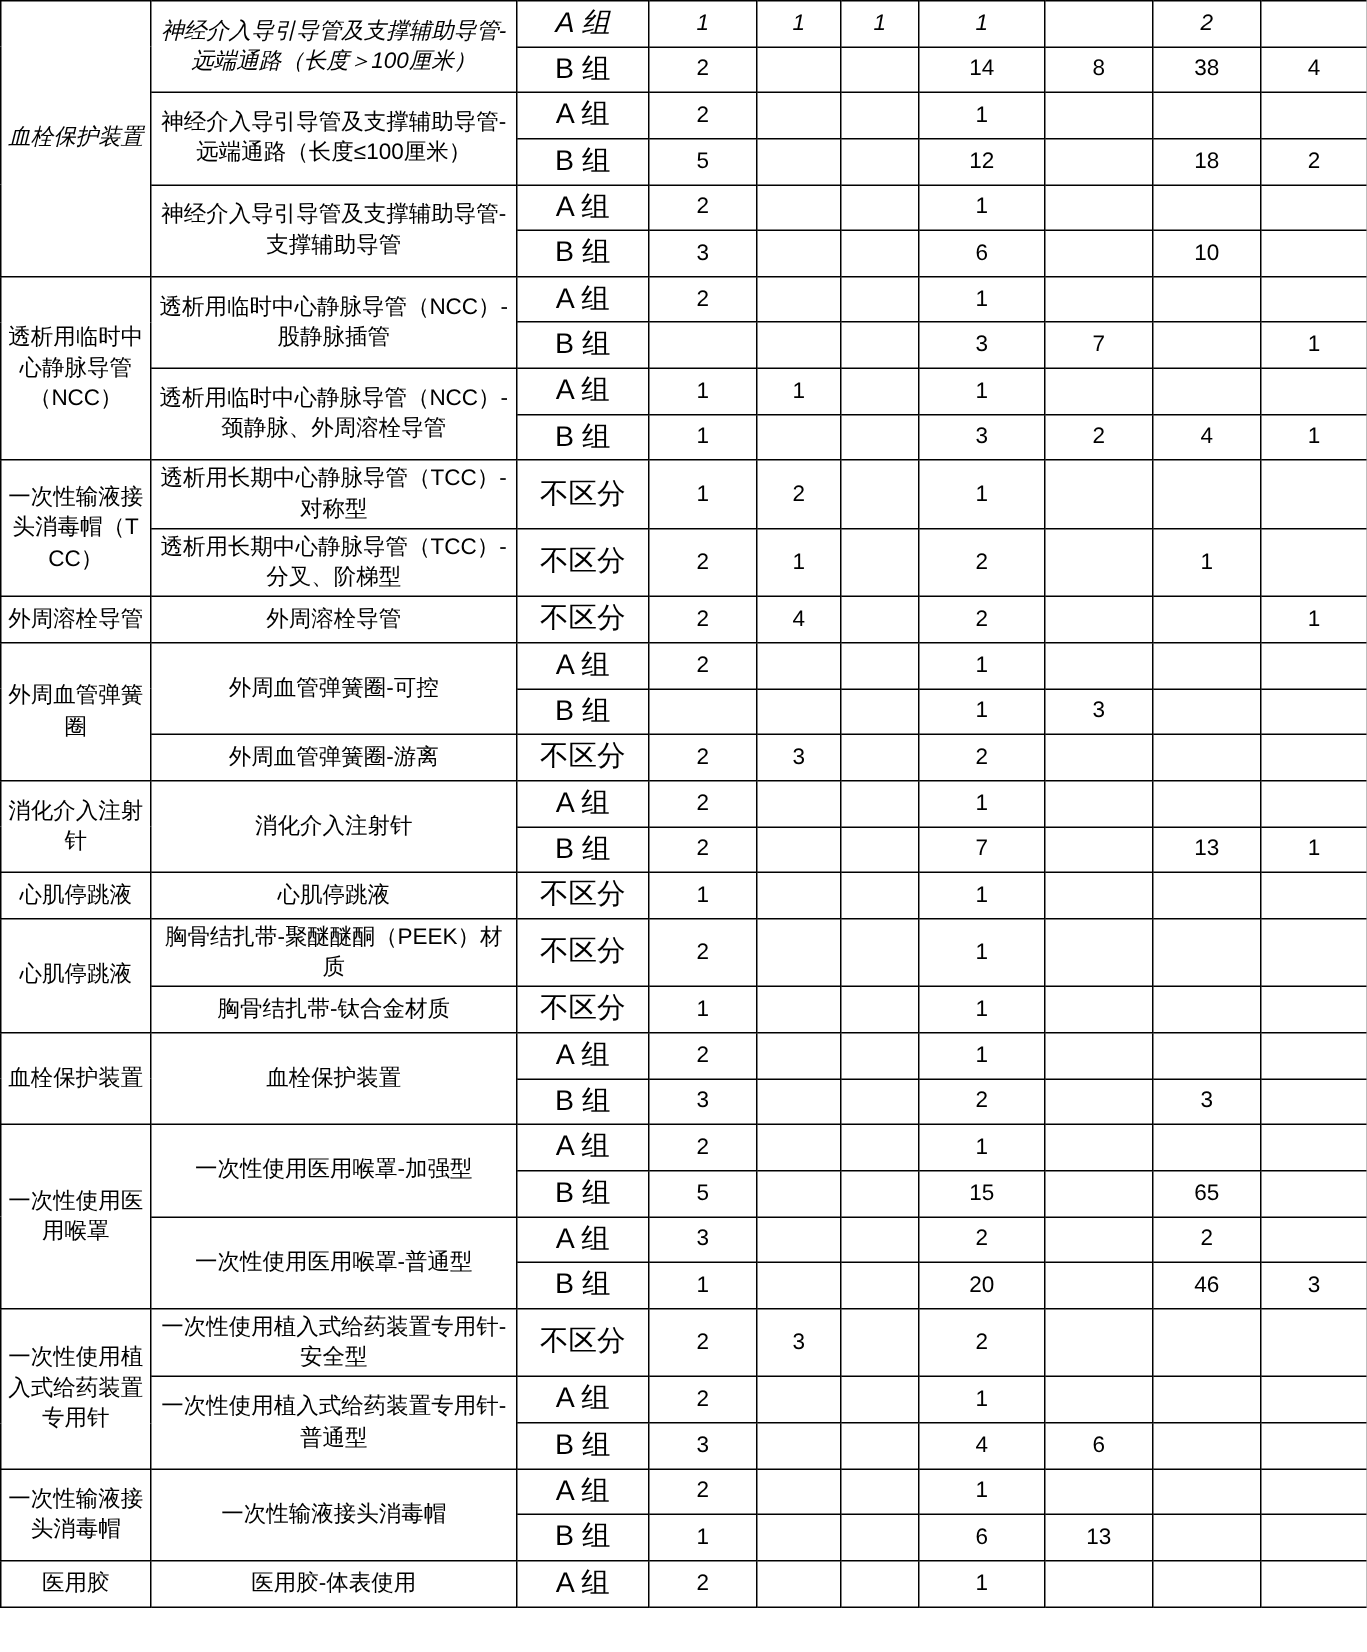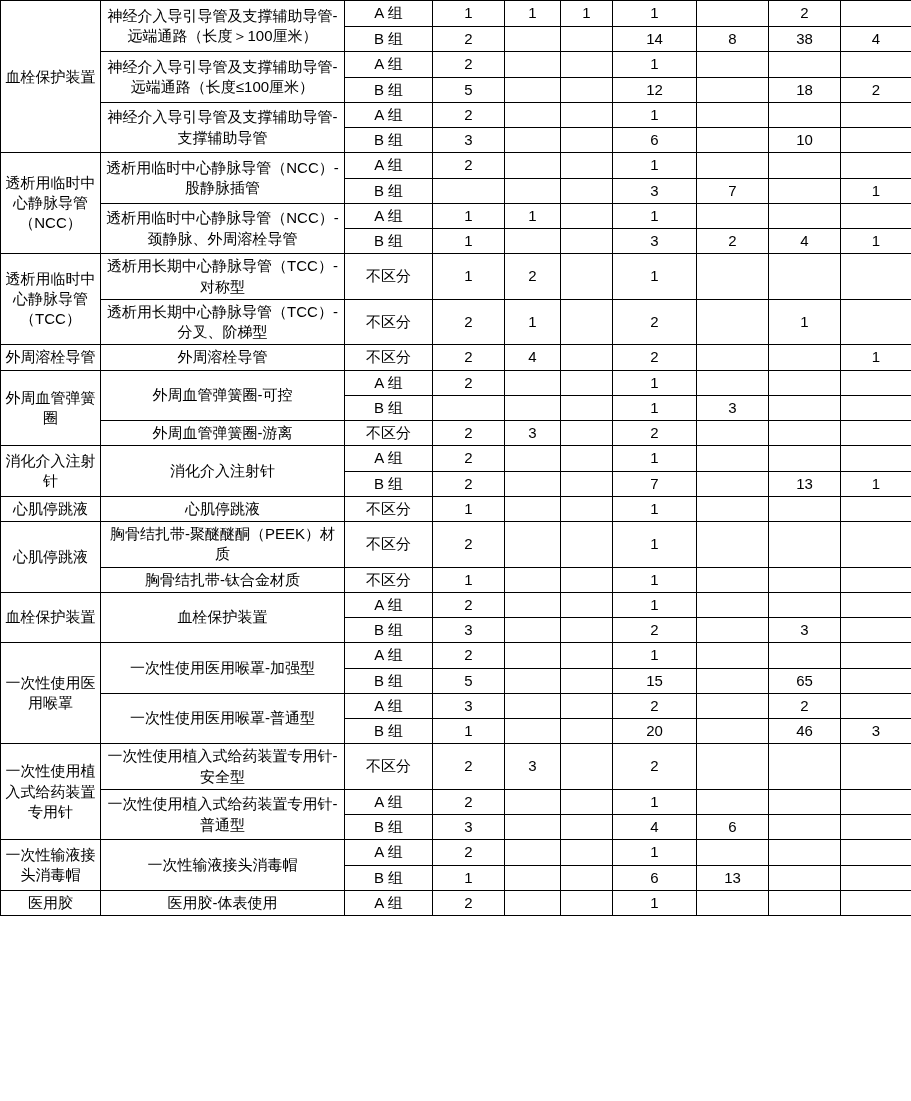--- a/index.html
+++ b/index.html
@@ -37,24 +37,24 @@
   td.c1 { width: 244px; }
   td.c2 { width: 88px; }
   td.c3 { width: 72px; }
   td.c4 { width: 56px; }
   td.c5 { width: 52px; }
   td.c6 { width: 84px; }
   td.c7 { width: 72px; }
   td.c8 { width: 72px; }
   td.c9 { width: 71px; }
   .num { font-size: 15px; }
-  .grp { font-size: 15px; }
+  .grp { font-size: 19px; }
   .name { font-size: 15px; }
   
-  tr.clipped td { height: 26px; }
+  tr.clipped td { height: 26px; font-style: italic; }
 </style>
 </head>
 <body>
 
 <div id="sheet">
   <table class="grid">
     <tbody id="tbody">
         <tr class="clipped">
           <td class="c0 name" rowspan="6">血栓保护装置</td>
           <td class="c1 name" rowspan="2">神经介入导引导管及支撑辅助导管-远端通路（长度＞100厘米）</td>
@@ -156,21 +156,21 @@
           <td class="c2 grp">B 组</td>
           <td class="c3 num">1</td>
           <td class="c4 num"></td>
           <td class="c5 num"></td>
           <td class="c6 num">3</td>
           <td class="c7 num">2</td>
           <td class="c8 num">4</td>
           <td class="c9 num">1</td>
         </tr>
         <tr>
-          <td class="c0 name" rowspan="2">透析用临时中心静脉导管（TCC）</td>
+          <td class="c0 name" rowspan="2">一次性输液接头消毒帽（TCC）</td>
           <td class="c1 name">透析用长期中心静脉导管（TCC）-对称型</td>
           <td class="c2 grp">不区分</td>
           <td class="c3 num">1</td>
           <td class="c4 num">2</td>
           <td class="c5 num"></td>
           <td class="c6 num">1</td>
           <td class="c7 num"></td>
           <td class="c8 num"></td>
           <td class="c9 num"></td>
         </tr>

